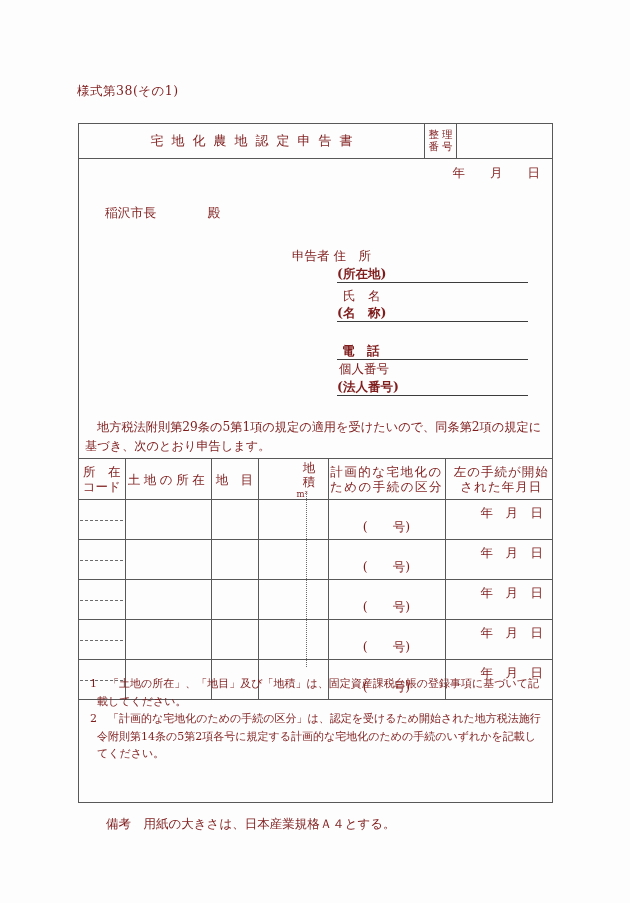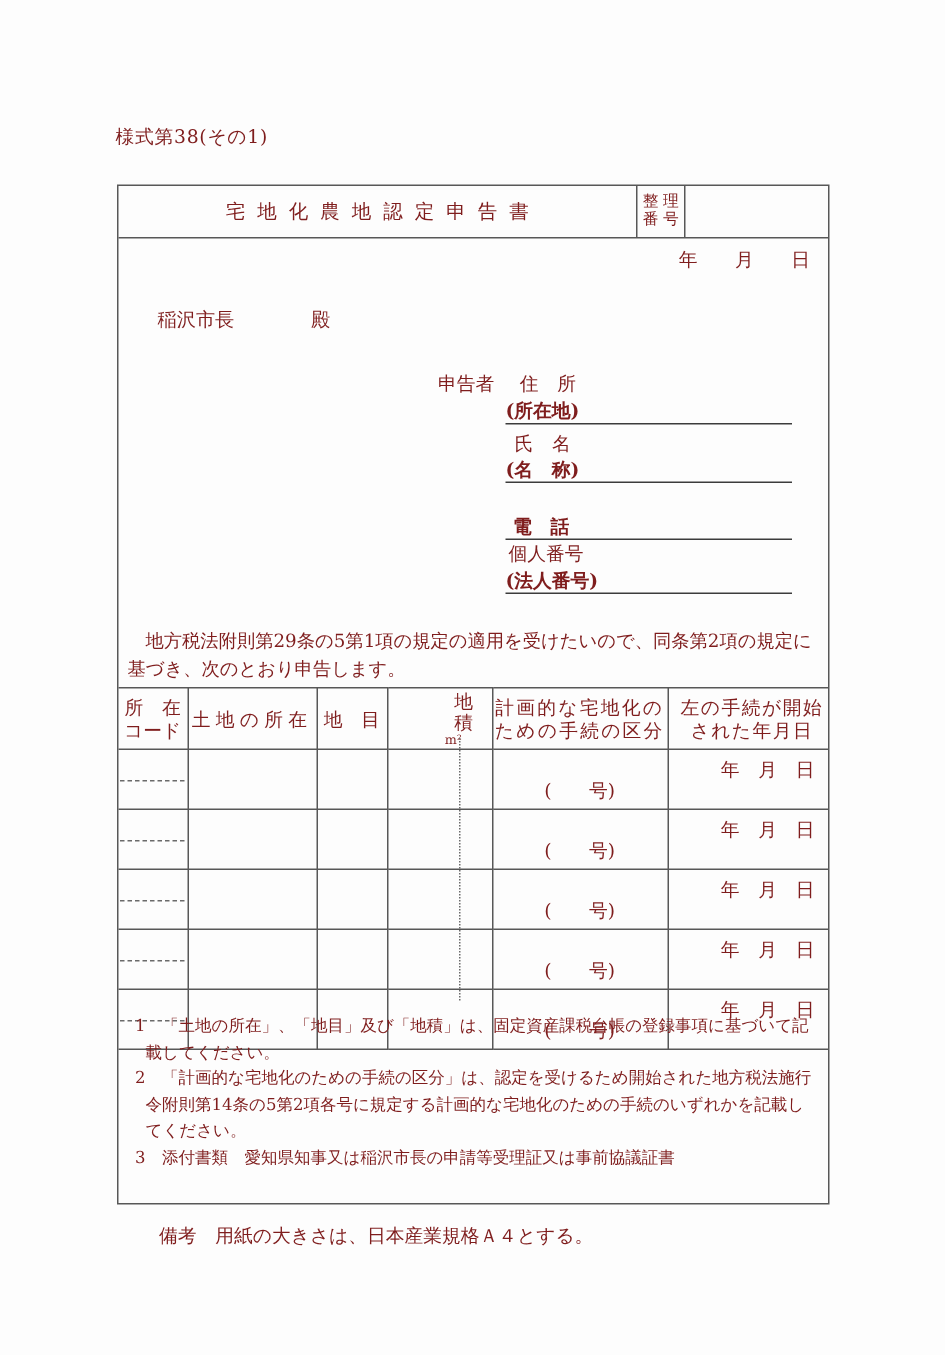--- a/index.html
+++ b/index.html
@@ -33,21 +33,21 @@
   .serial-value { flex:1; }
 
   .date-line { position:absolute; top:41px; right:12px; font-size:12.5px; }
   .addressee { position:absolute; top:81px; left:26px; font-size:12.8px; }
 
   
   .declarant { position:absolute; top:125px; left:213px; width:240px; font-size:12.5px; }
   .declarant .row { position:absolute; left:0; width:240px; height:15px; line-height:14px; }
   .u { border-bottom:1px solid #3c3c3c; }
   .d-r1 { top:0; }
-  .d-r1 .who { margin-right:13px; }
+  .d-r1 .who { }
   .d-r2 { top:18px; }
   .d-r3 { top:40px; padding-left:51px; box-sizing:border-box; }
   .d-r4 { top:57px; }
   .d-r5 { top:95px; }
   .d-r6 { top:113px; padding-left:47px; box-sizing:border-box; }
   .d-r7 { top:131px; }
   .ind { position:absolute; left:45px; top:0; width:191px; height:16px; box-sizing:border-box;font-weight:bold; }
   .d-r5 .ind span { padding-left:5px; }
 
   .declaration { position:absolute; top:294px; left:6px; width:466px; font-size:12.2px; line-height:19px; text-indent:12px; }
@@ -220,20 +220,19 @@
           </tr>
         </tbody>
       </table>
     </div>
 
     <div class="dotted-line"></div>
 
     <div class="remarks">
       <div class="remark-item">1　「土地の所在」、「地目」及び「地積」は、固定資産課税台帳の登録事項に基づいて記載してください。</div>
       <div class="remark-item">2　「計画的な宅地化のための手続の区分」は、認定を受けるため開始された地方税法施行令附則第14条の5第2項各号に規定する計画的な宅地化のための手続のいずれかを記載してください。</div>
-      <div class="remark-item">3　添付書類　愛知県知事又は稲沢市長の申請等受理証又は事前協議証書</div>
     </div>
 
   </div>
 
   <div class="bottom-note">備考　用紙の大きさは、日本産業規格Ａ４とする。</div>
 
 </div>
 
 </body></html>

